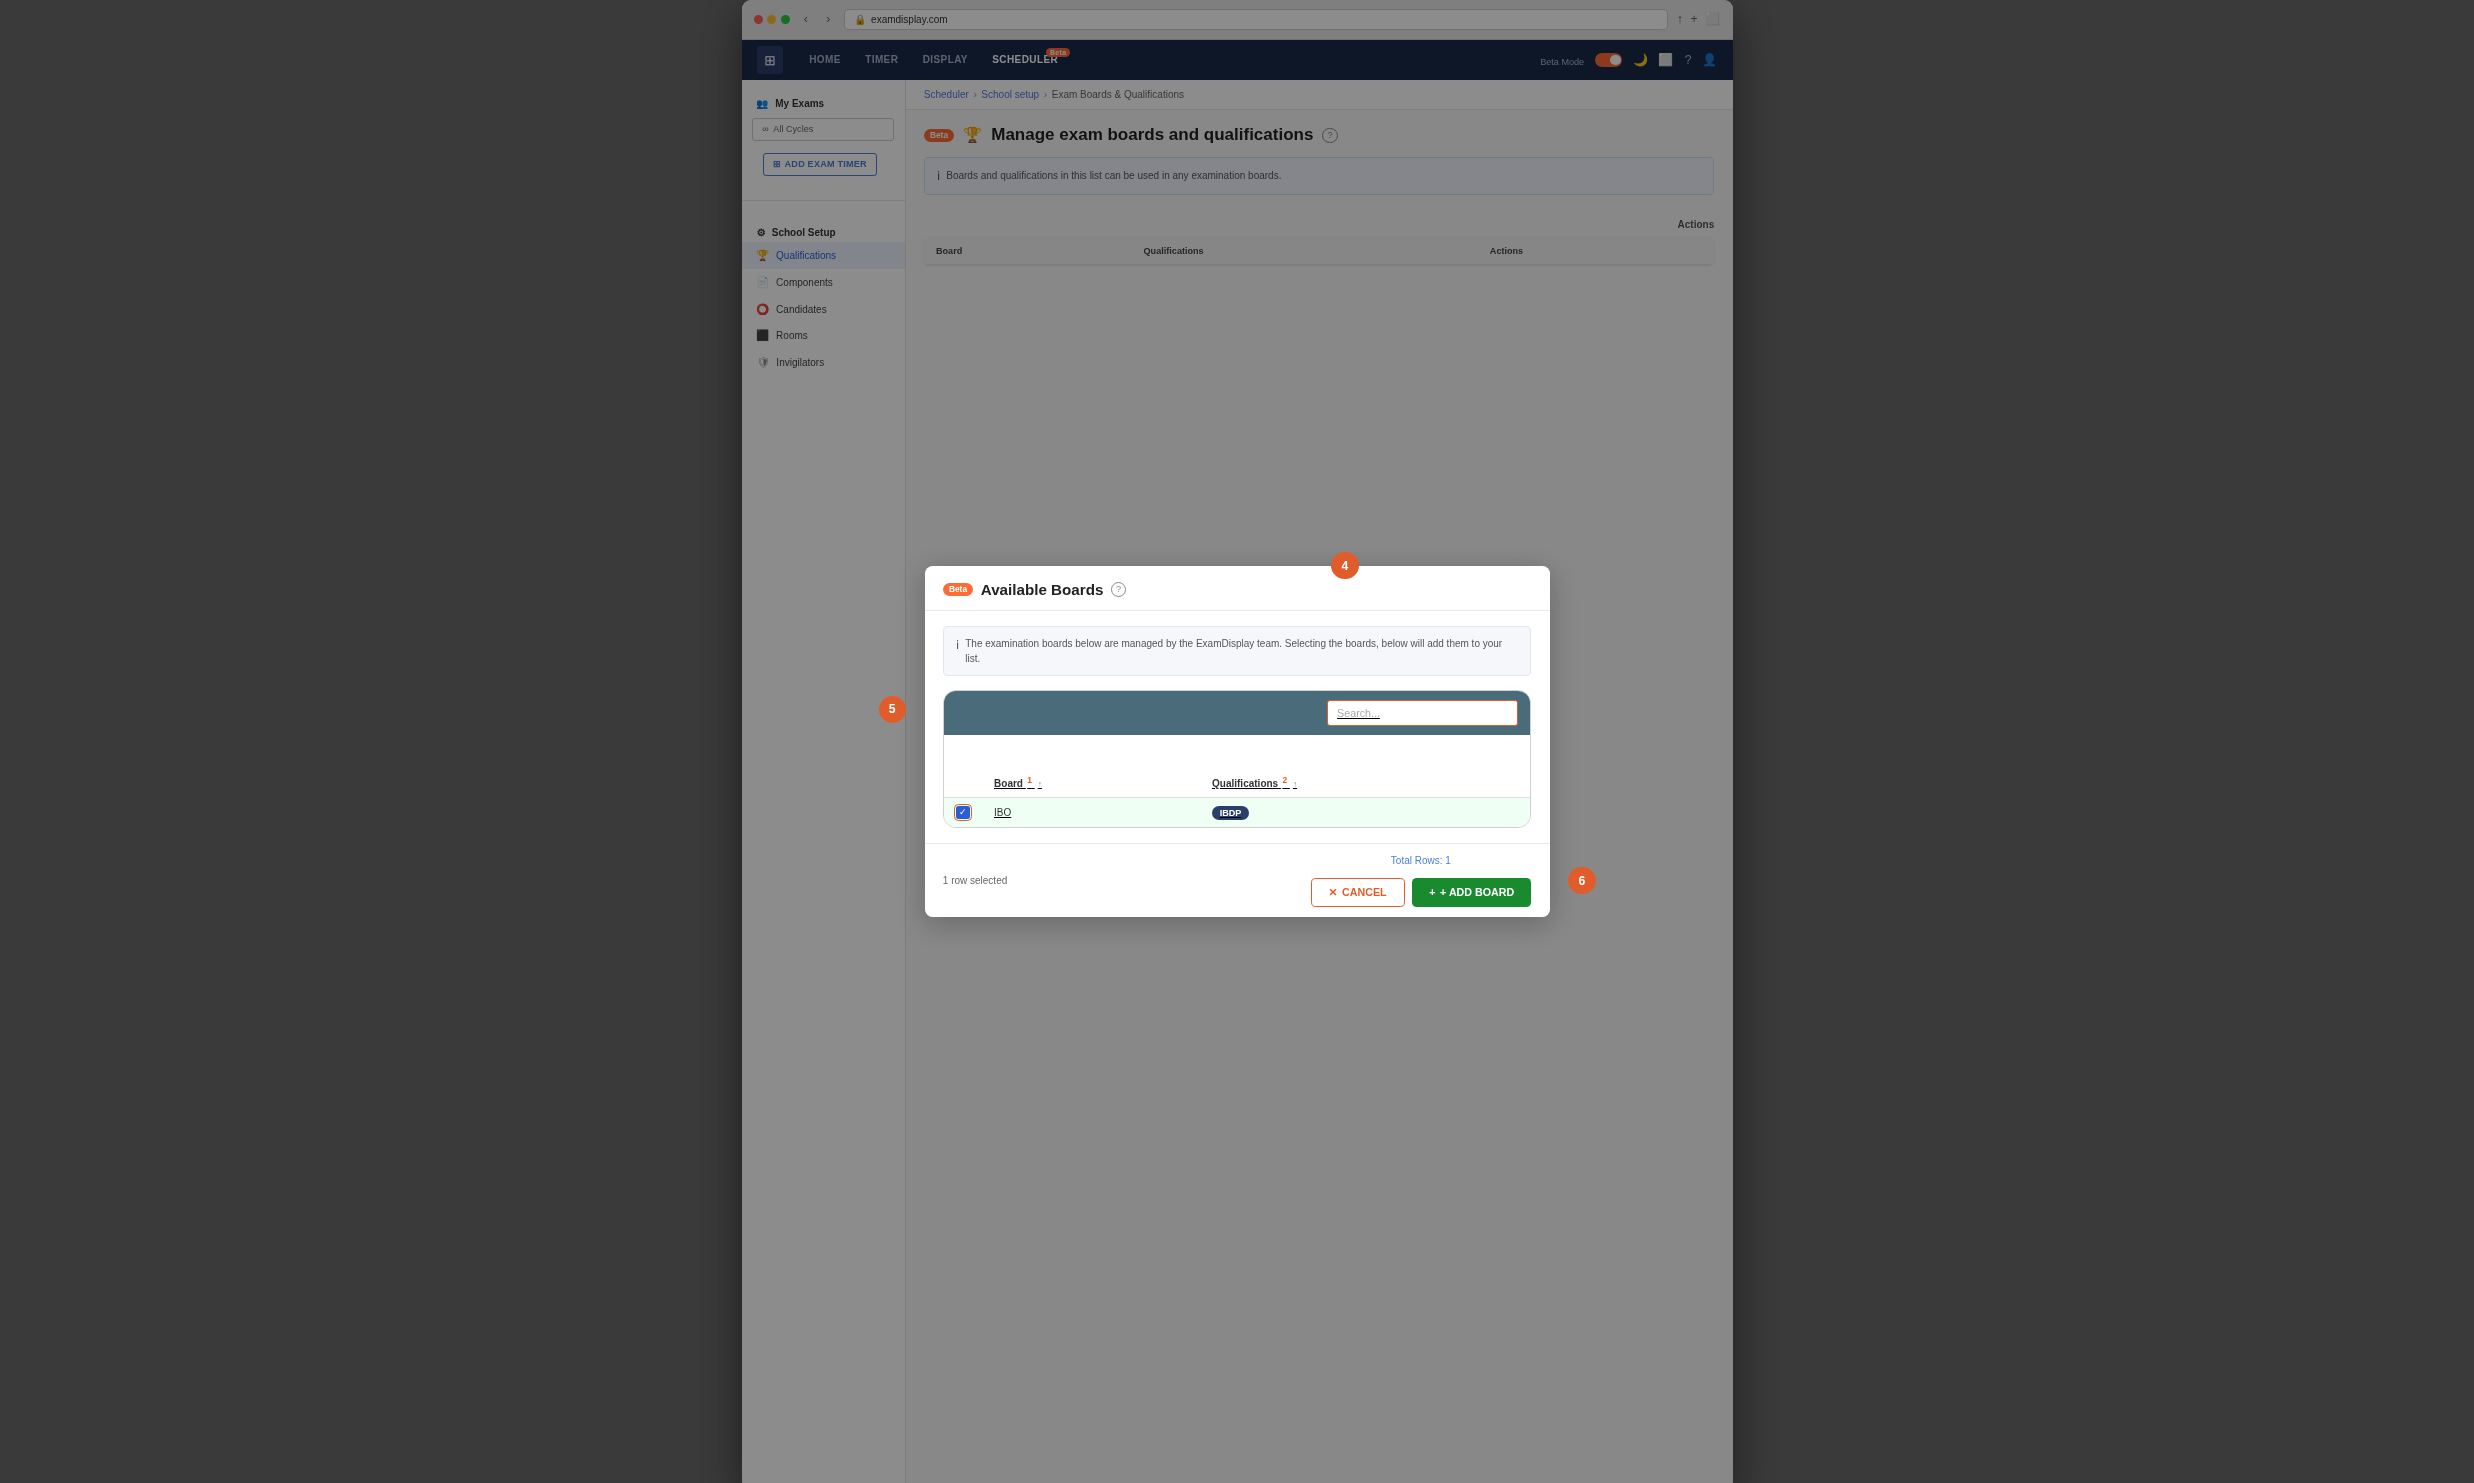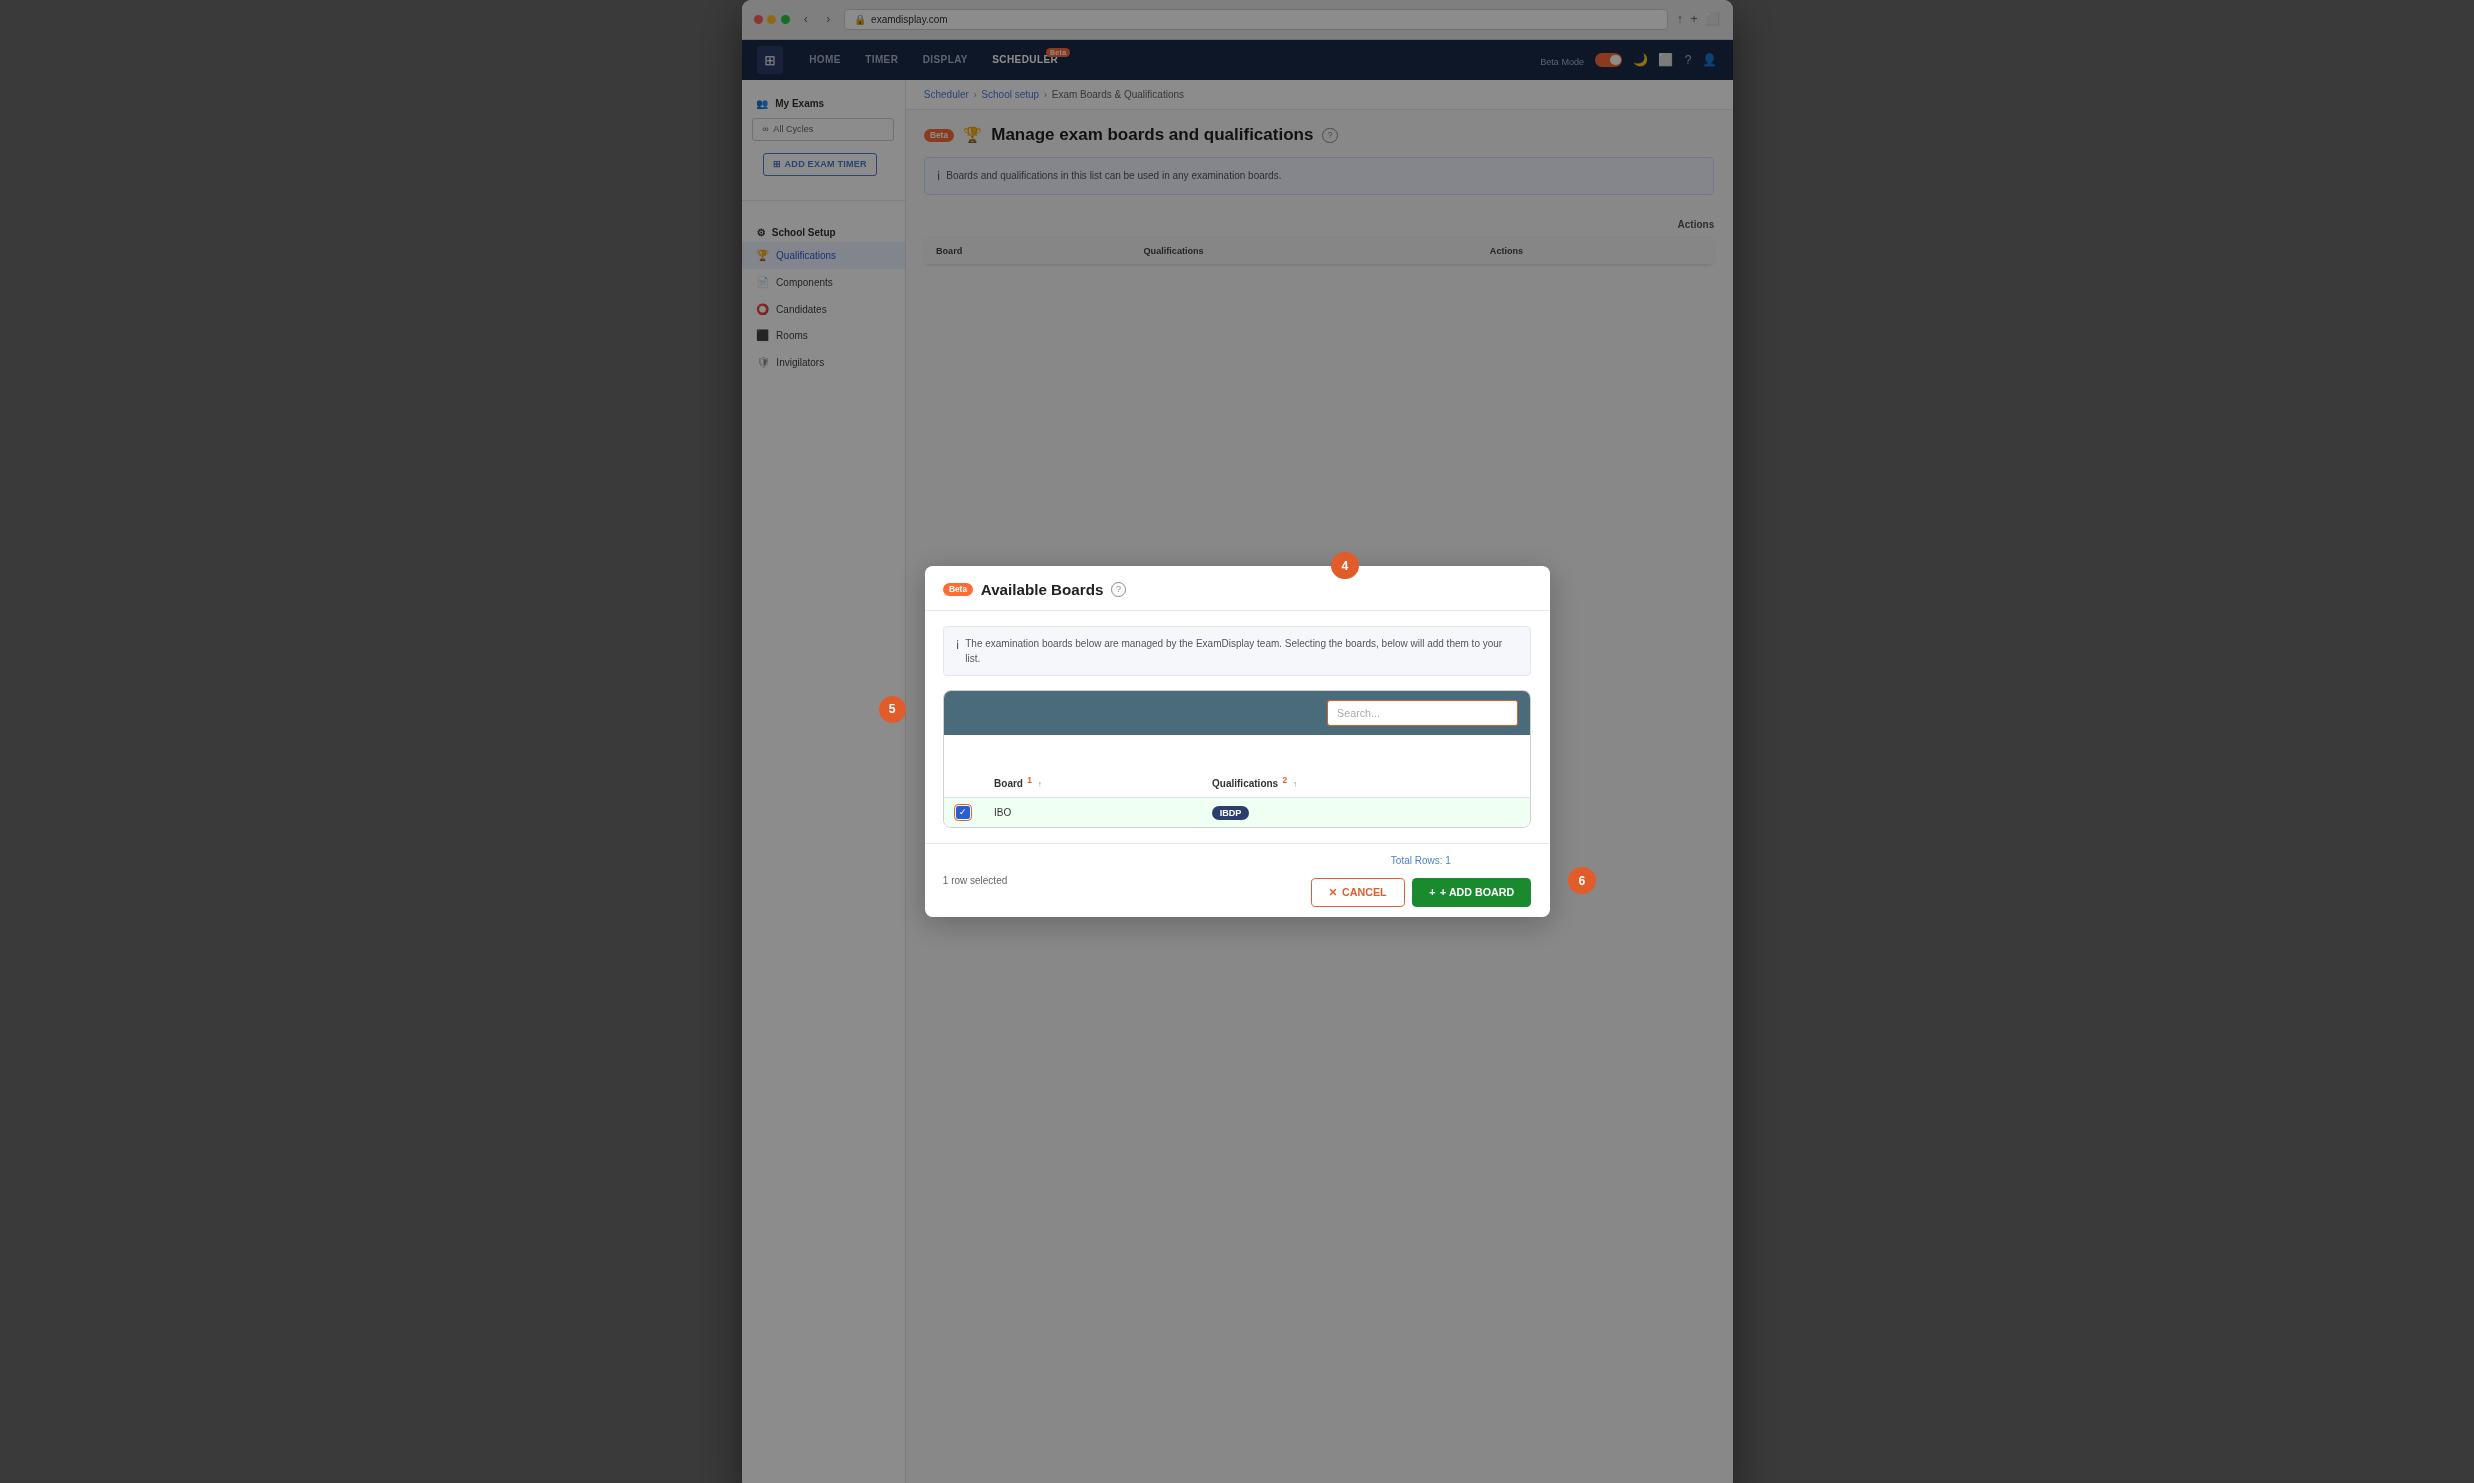--- a/index.html
+++ b/index.html
@@ -229,22 +229,23 @@
       font-size: 10px;
       color: #555;
       display: flex;
       align-items: flex-start;
       gap: 6.1px;
       margin-bottom: 13.7px;
       line-height: 1.5;
     }
     .modal-table-container {
       border: 0.8px solid #d0d0d0;
-      border-radius: 8px;
+      border-radius: 13px;
       overflow: hidden;
+      text-decoration: underline;
     }
     .modal-table-header {
       background: #4a6b7a;
       padding: 9.1px 12.2px;
       display: flex;
       justify-content: flex-end;
     }
     .modal-search {
       border: 1.5px solid #e05c2a;
       border-radius: 3px;

